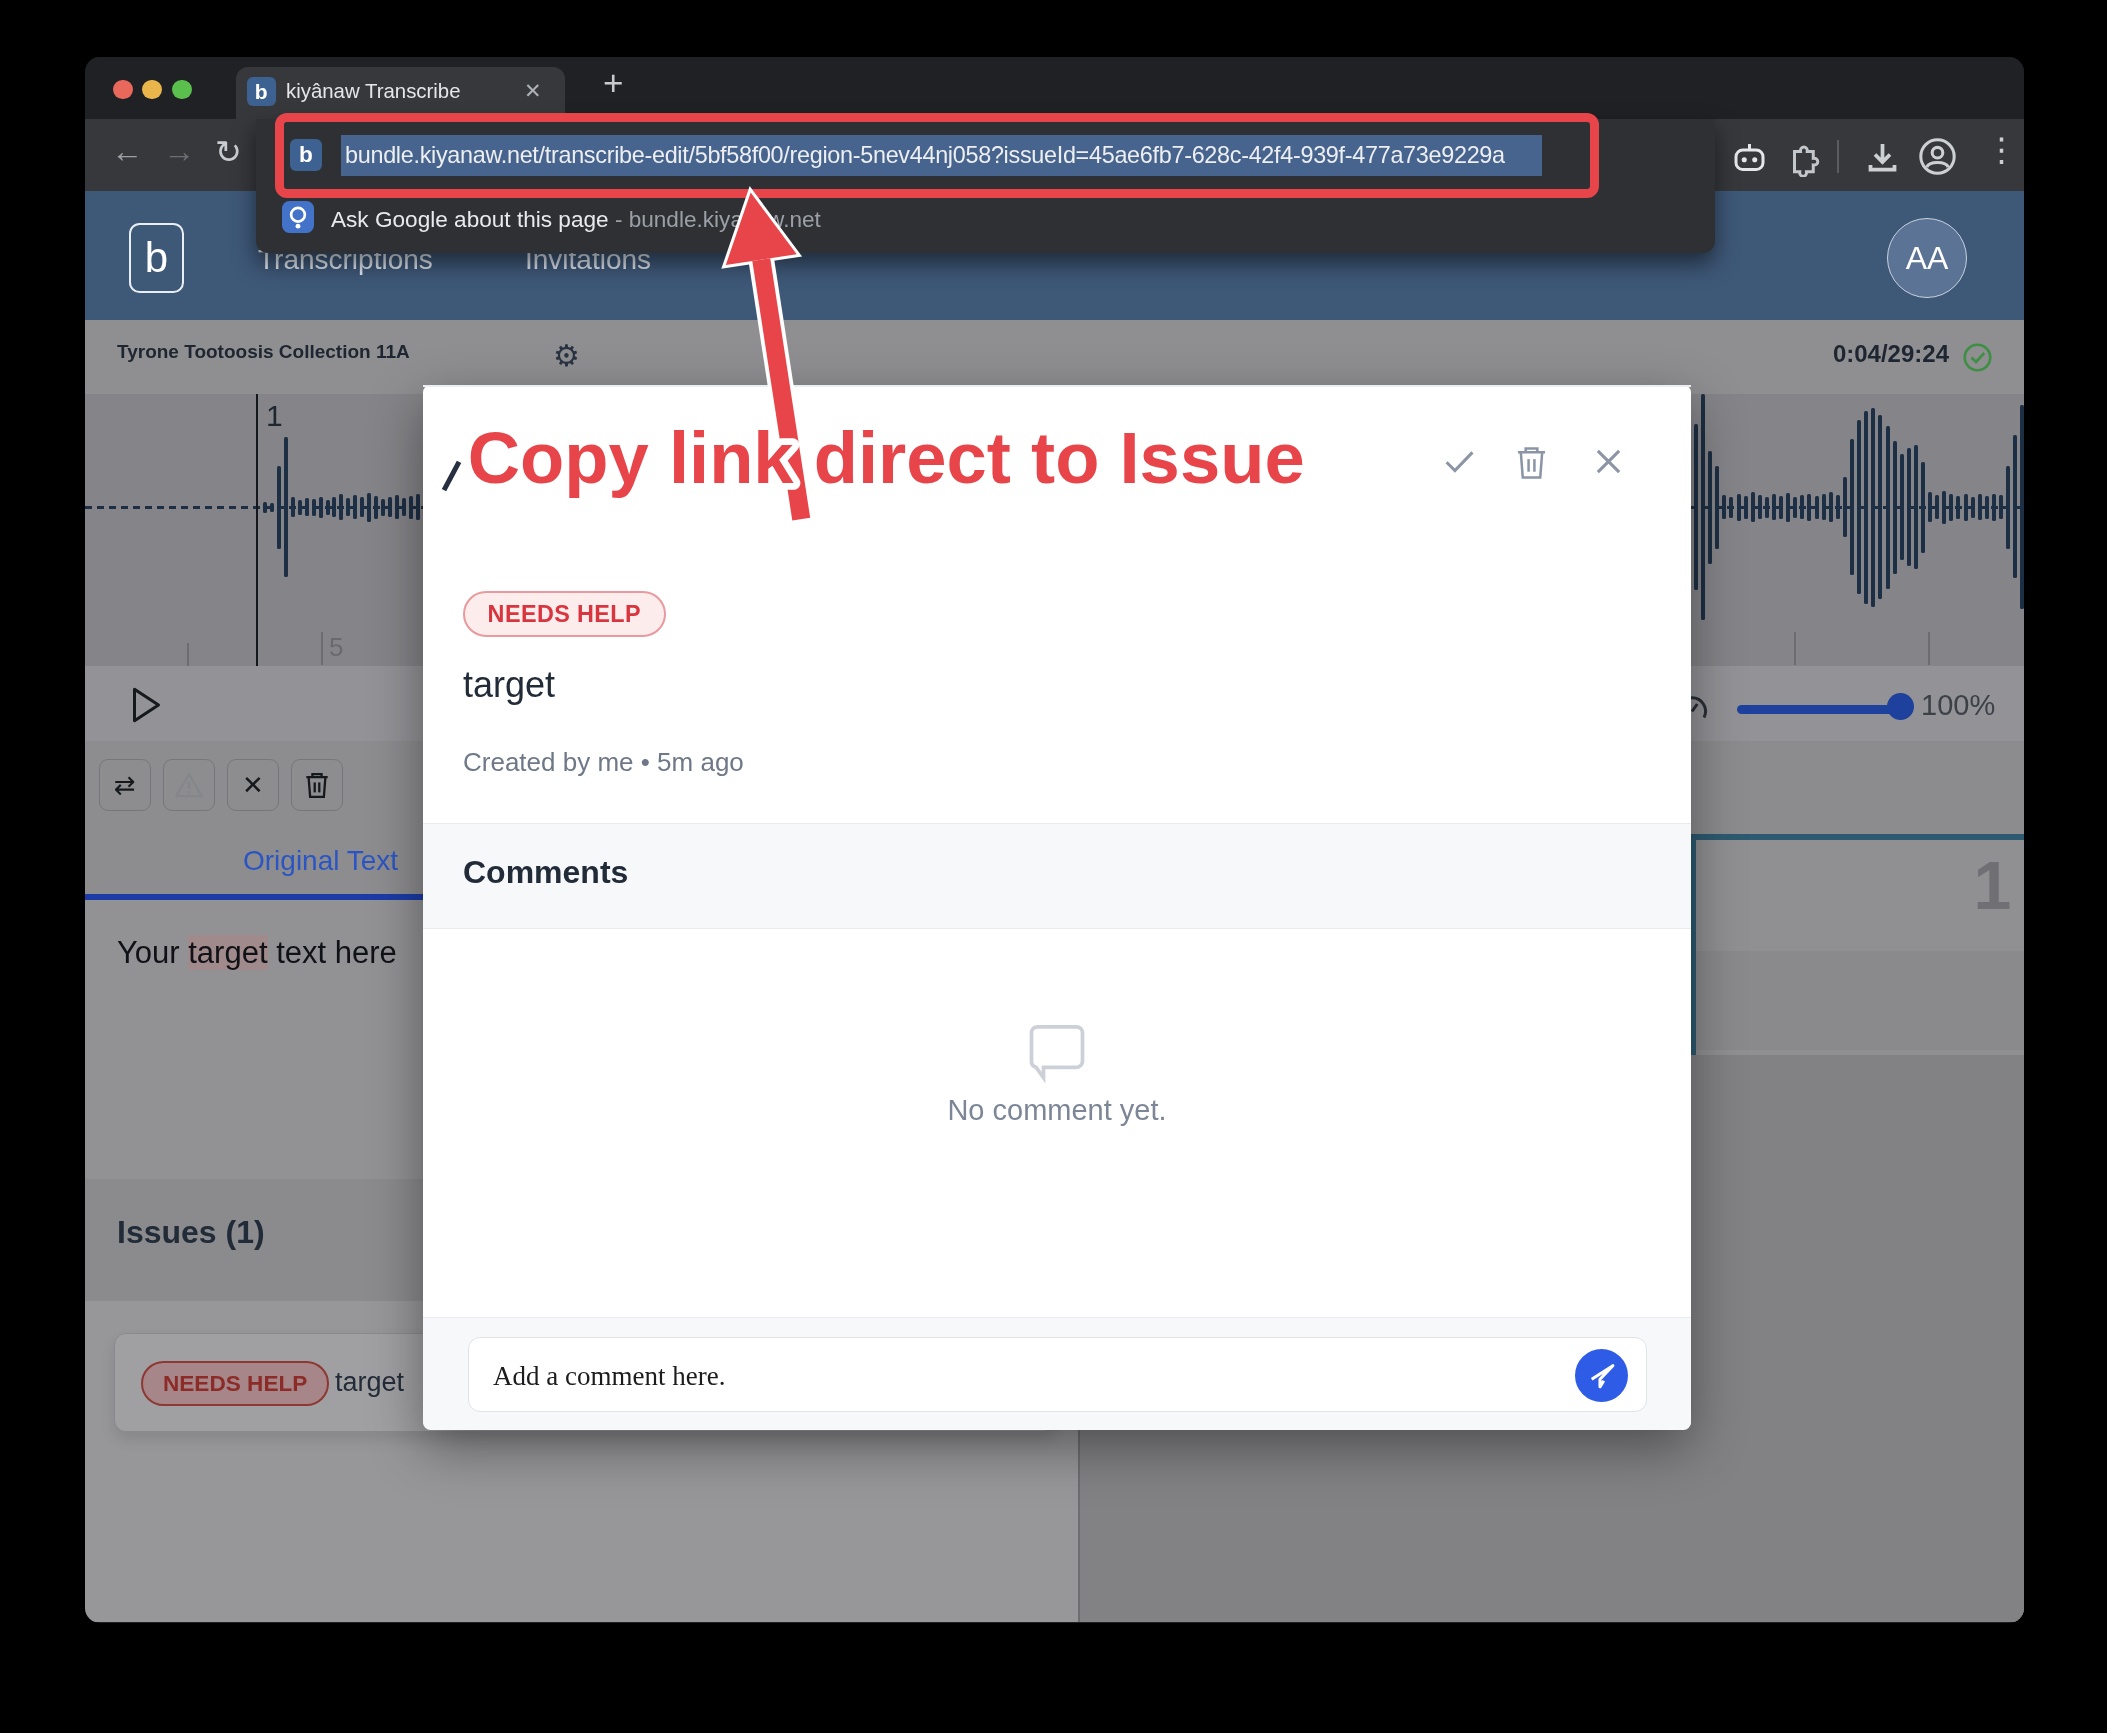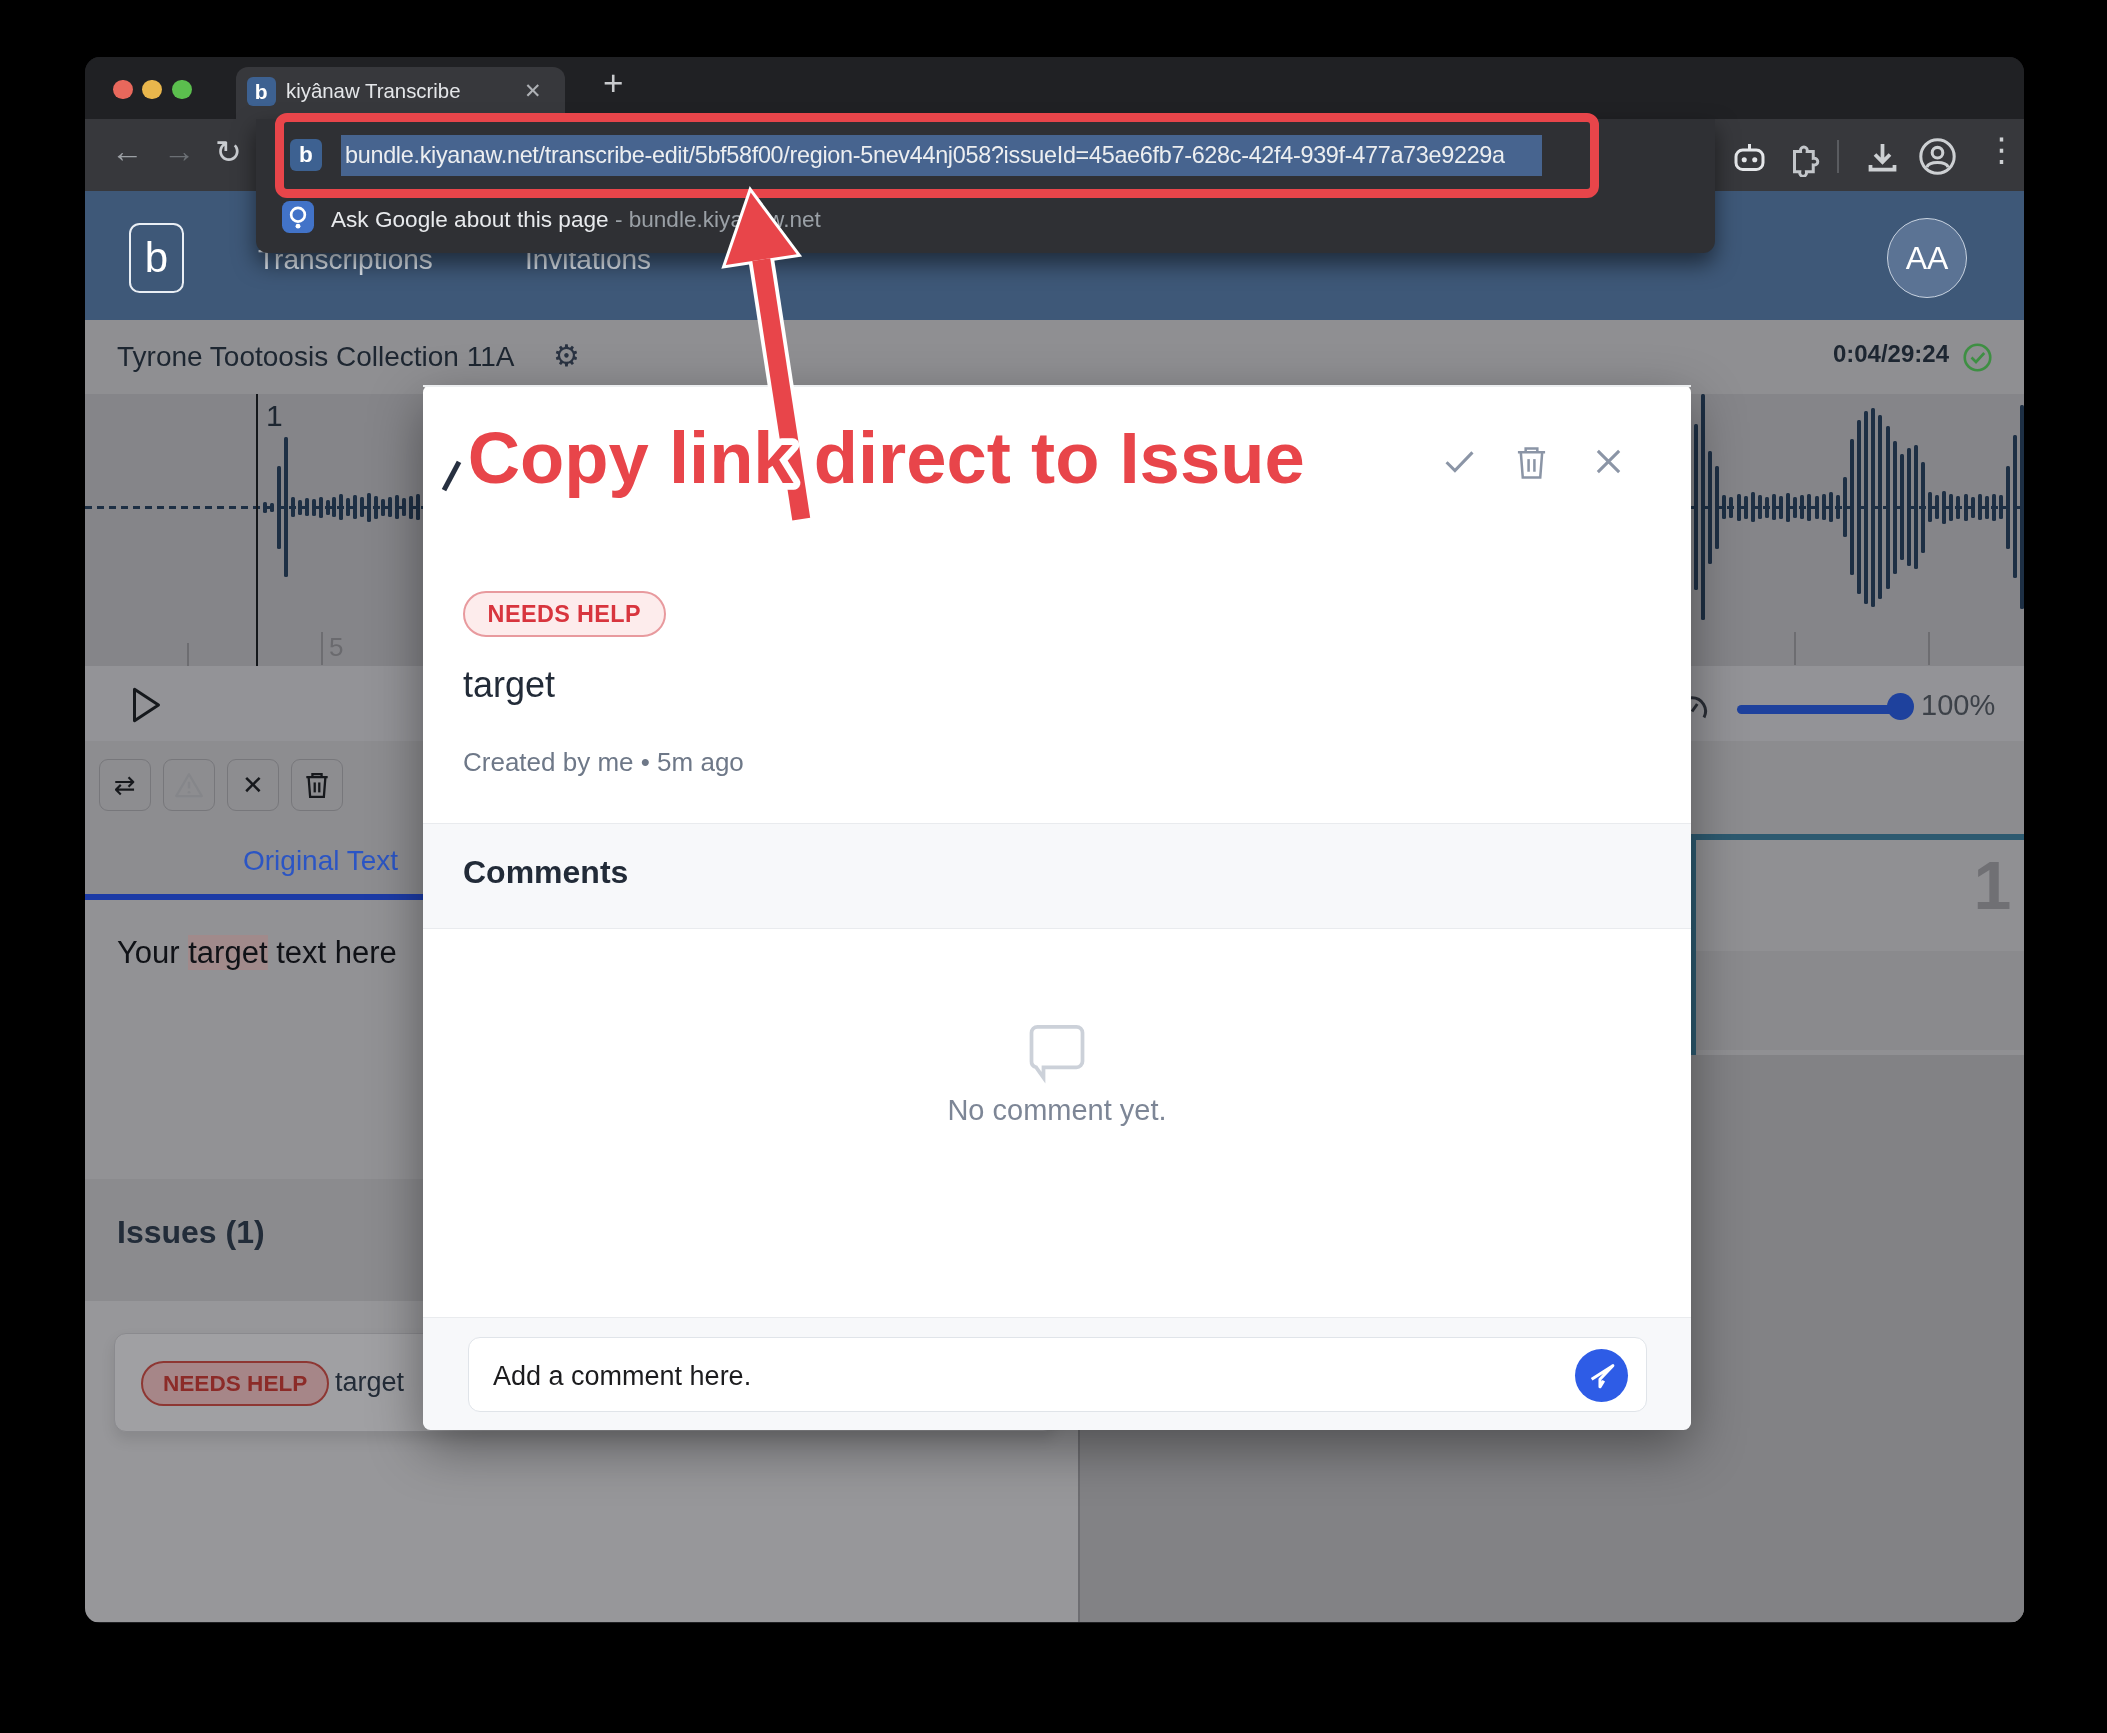--- a/index.html
+++ b/index.html
@@ -31,21 +31,21 @@
   .sugg-text{left:75px;top:88px;font-size:22.6px;color:#e8eaed;white-space:nowrap;}
   .sugg-dim{color:#9aa0a6;}
   
   .appheader{left:0;top:134px;width:1939px;height:129px;background:#3e5878;}
   .logo{left:44px;top:32px;width:51px;height:66px;border:2.3px solid #e9eef4;border-radius:10.6px;color:#fff;
         font-size:42px;display:flex;align-items:center;justify-content:center;}
   .nav{color:#dfe6ee;font-size:28px;top:53px;}
   .avatar{left:1802px;top:27px;width:78px;height:78px;border-radius:50%;background:#5b7394;
           border:1.5px solid #c9d3e0;color:#fff;font-size:32px;display:flex;align-items:center;justify-content:center;}
   .titlebar{left:0;top:263px;width:1939px;height:74px;background:#8f8f92;border-bottom:1.5px solid #7b7b7f;}
-  .ptitle{left:32px;top:21px;font-size:28px;font-weight:normal;color:#1d2631;white-space:nowrap;}
+  .ptitle{left:32px;top:21px;font-size:19px;font-weight:bold;color:#1d2631;white-space:nowrap;}
   .gear{left:468px;top:18px;font-size:30px;color:#2a3342;}
   .ptime{left:1675px;top:19.6px;width:189px;text-align:right;font-size:24px;font-weight:bold;color:#1d2631;}
   .waves{left:0;top:337px;width:1939px;height:272px;background:#858589;}
   .dotline{height:3px;background:repeating-linear-gradient(90deg,#1d2f44 0 6.8px,transparent 6.8px 12px);}
   .wbar{position:absolute;width:3.8px;background:#1d2f44;border-radius:1.5px;}
   .playhead{left:171px;top:0;width:2.3px;height:272px;background:#14171b;}
   .ph-label{left:181px;top:4.5px;font-size:30px;color:#1d2631;}
   .tick{width:1.5px;background:#6d6d71;}
   .ticklabel{font-size:26px;color:#6a6a6e;}
   .controls{left:0;top:609px;width:1939px;height:75px;background:#939397;border-bottom:1.5px solid #7a7a7e;}
@@ -85,21 +85,21 @@
   .m-title{left:40px;top:279px;font-size:36px;color:#222b38;}
   .m-meta{left:40px;top:362px;font-size:26px;color:#6e7888;}
   .m-comments{left:0;top:438px;width:1268px;height:104px;background:#f7f8fa;
               border-top:1.5px solid #e9ebee;border-bottom:1.5px solid #e9ebee;}
   .m-comments-h{left:40px;top:30px;font-size:32px;font-weight:bold;color:#222b38;}
   .m-empty{left:0;top:709px;width:1268px;text-align:center;font-size:29px;color:#7d8696;}
   .m-footer{left:0;top:932px;width:1268px;height:112px;background:#f7f8fa;border-top:1.5px solid #e9ebee;
             border-radius:0 0 7.5px 7.5px;}
   .m-input{left:45px;top:19px;width:1179px;height:75px;background:#fff;border:1.5px solid #e0e4e9;
            border-radius:12px;box-sizing:border-box;}
-  .m-input-text{left:24px;top:22.6px;font-size:27px;color:#1c1c1e;outline:none;}
+  .m-input-text{left:24px;top:22.6px;font-size:27px;color:#1c1c1e;outline:none;font-family:Liberation Serif, serif;}
   .sendbtn{left:1106px;top:11.3px;width:53px;height:53px;border-radius:50%;background:#2e5ce6;}
   .frag{color:#27303d;}
   
   .ann-rect{left:275px;top:113px;width:1324px;height:85px;border:9px solid #e8454a;border-radius:12px;
             box-sizing:border-box;z-index:120;}
   #ann-svg{left:0;top:0;width:2108px;height:1734px;z-index:130;pointer-events:none;}
 </style>
 </head>
 <body>
 

